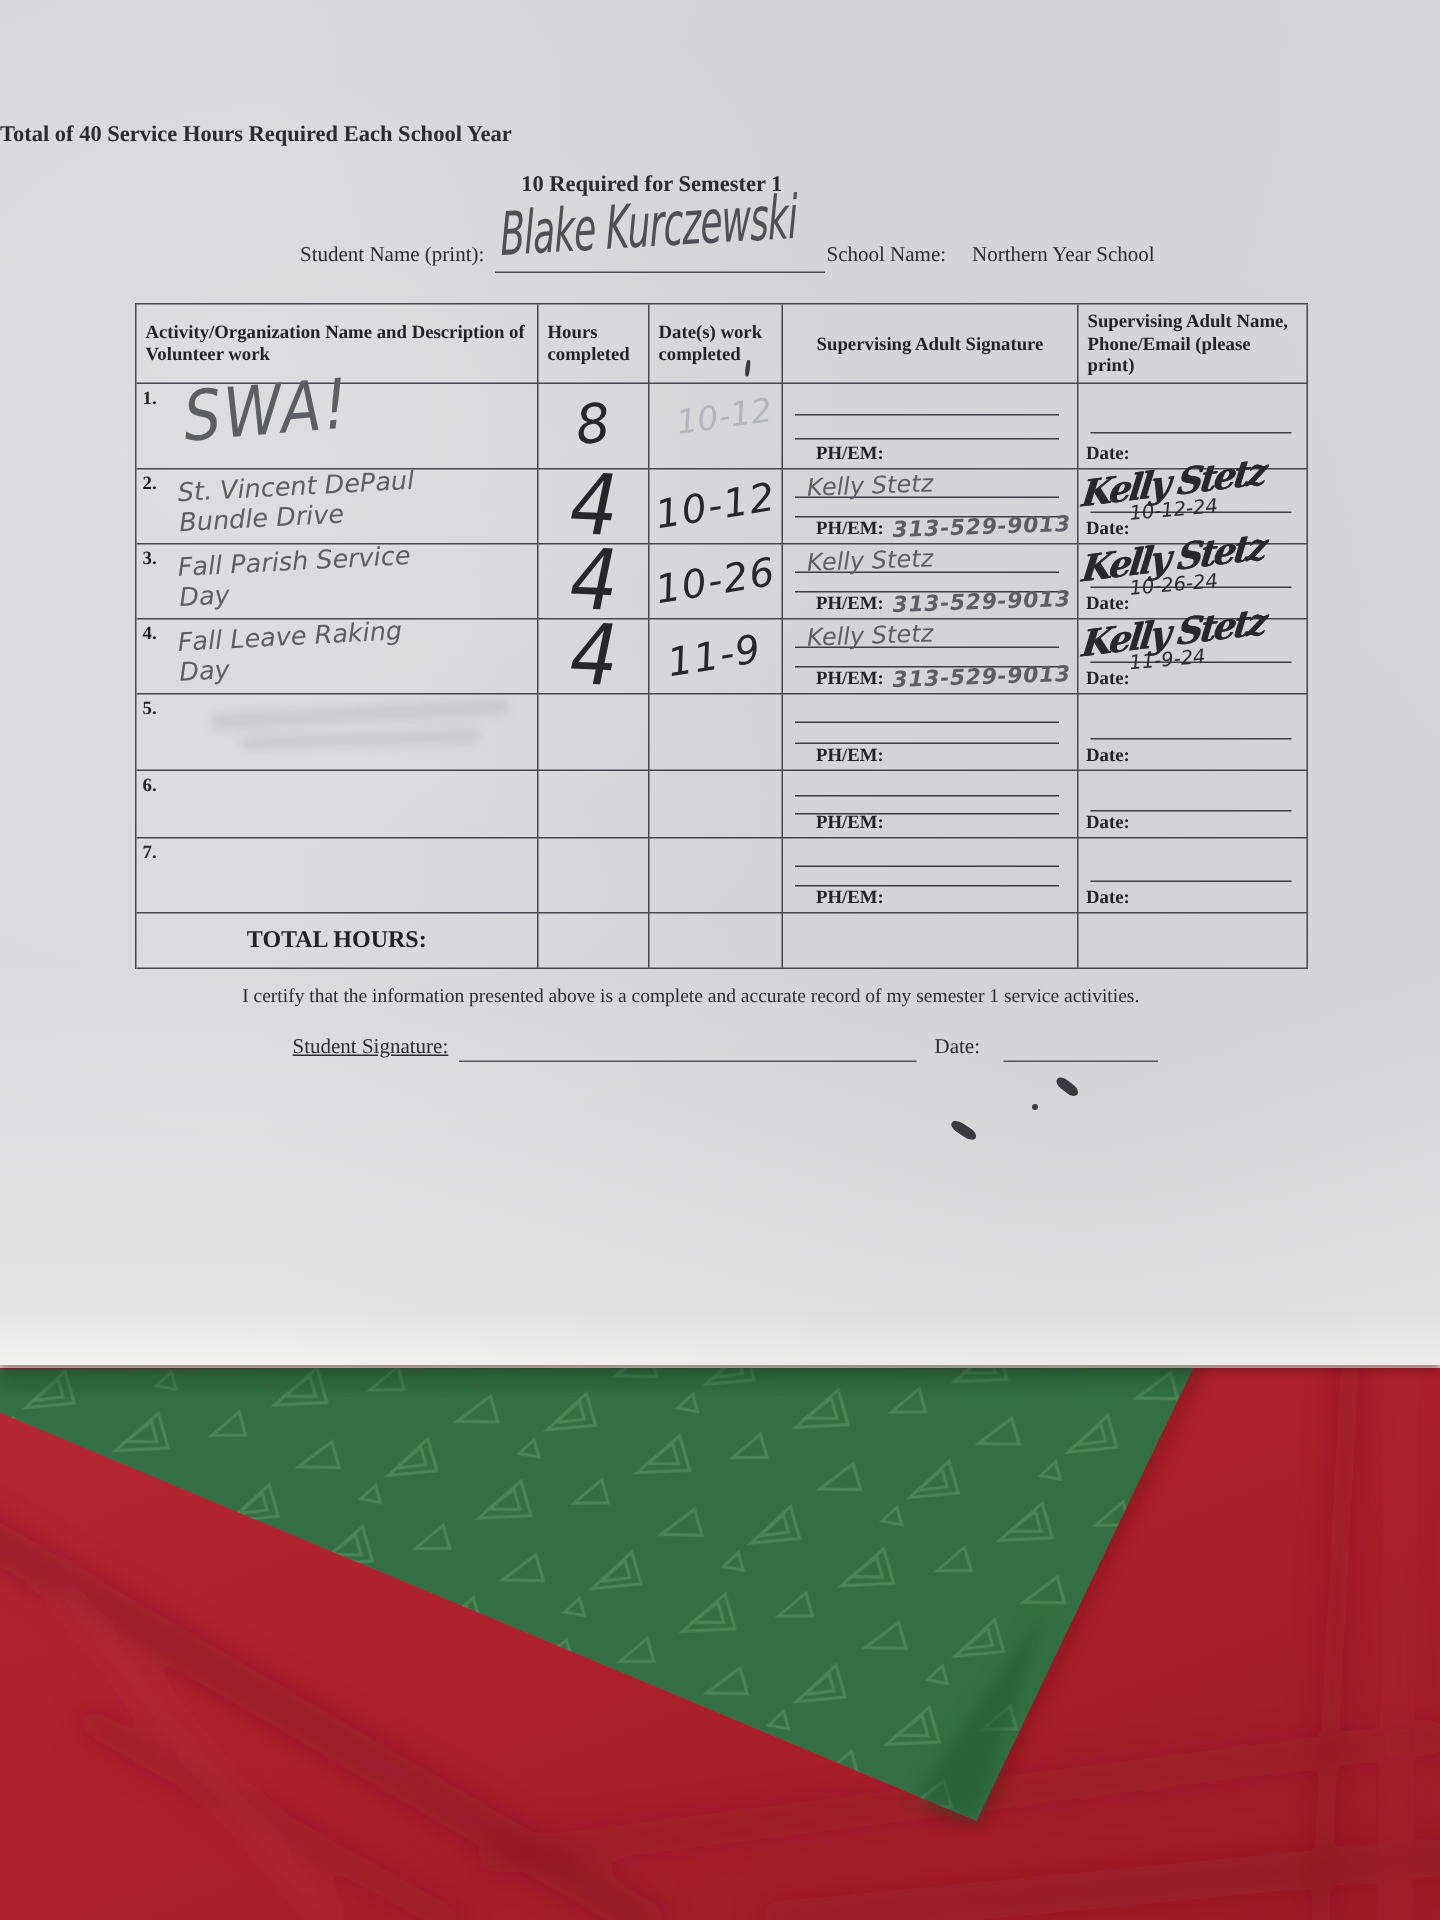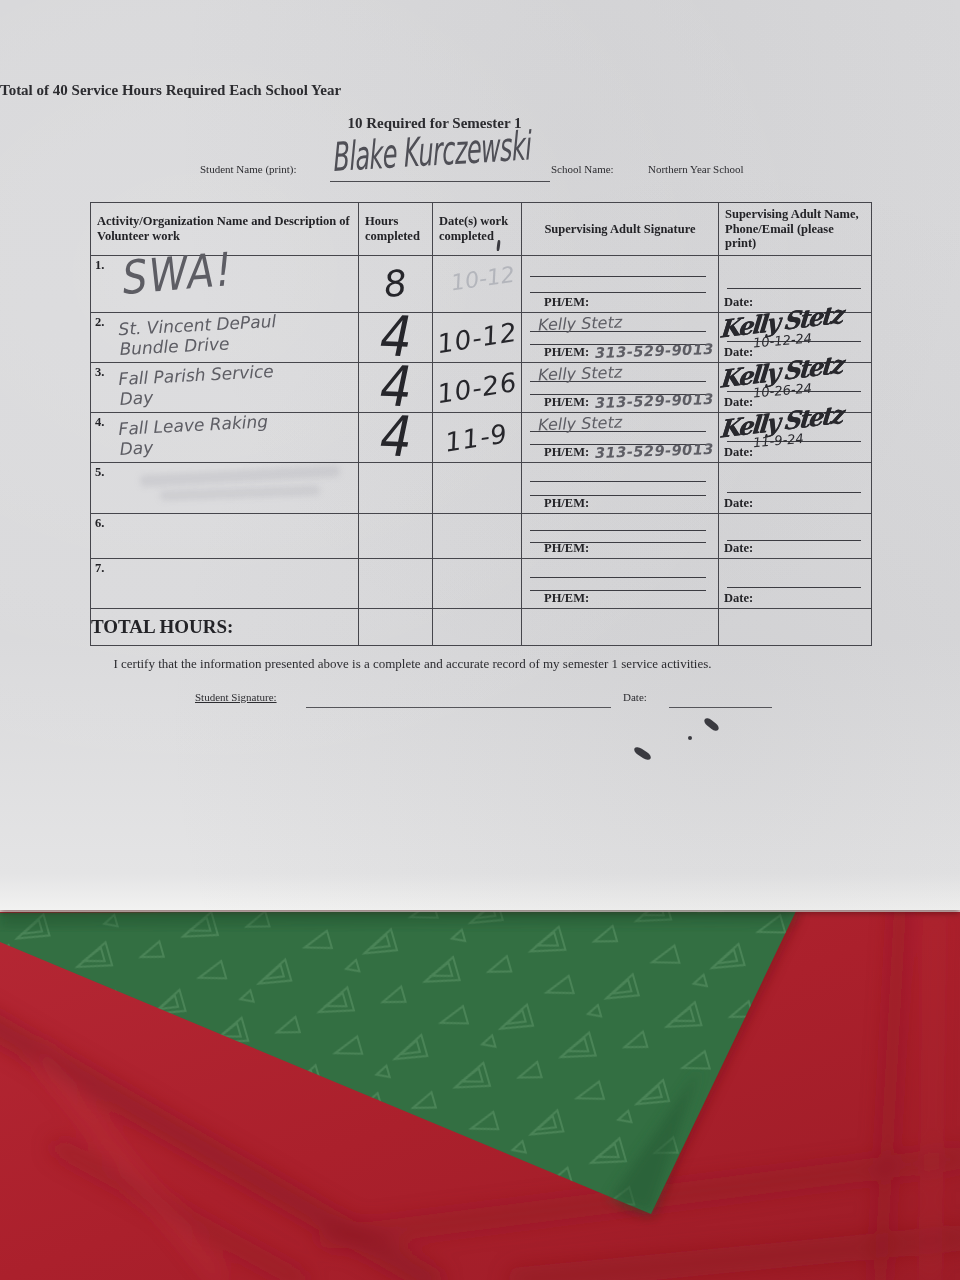--- a/index.html
+++ b/index.html
@@ -9,21 +9,21 @@
   .paper{position:absolute;left:0;top:0;width:960px;height:910px;
          background:linear-gradient(180deg,#d7d7d9 0%,#d9d9db 70%,#e4e4e5 96%,#f2f2f1 100%);
          box-shadow:0 3px 6px rgba(40,10,10,.45);}
   .paper::before{content:"";position:absolute;inset:0;
          background:radial-gradient(ellipse at 20% 30%, rgba(255,255,255,.14), transparent 60%),
                     radial-gradient(ellipse at 75% 80%, rgba(120,120,125,.08), transparent 55%),
                     radial-gradient(ellipse at 60% 15%, rgba(120,120,125,.06), transparent 50%);}
   .ptxt{position:absolute;color:#2c2c30;}
   .title{top:82px;left:0;width:960px;font-weight:bold;font-size:15px;}
   .subtitle{top:115px;left:0;width:869px;text-align:center;font-weight:bold;font-size:15px;}
-  .lbl{font-size:11px;}
+  .lbl{font-size:14px;}
   .sn-label{top:163px;left:200px;}
   .sn-line{position:absolute;top:181px;left:330px;width:220px;border-bottom:1.4px solid #4b4b50;}
   .school{top:163px;left:551px;}
   .school-val{top:163px;left:648px;}
   
   .hand{font-family:"DejaVu Sans",sans-serif;font-style:italic;color:#5d5d64;}
   .ink{color:#26262b;}
   .student-hand{position:absolute;top:134px;left:333px;font-size:40px;letter-spacing:-1px;
         transform:scaleX(.60) rotate(-2deg);transform-origin:left top;white-space:nowrap;color:#4f4f56;}
   
@@ -50,26 +50,26 @@
   .supname{position:absolute;top:1px;left:16px;font-size:16px;white-space:nowrap;transform:rotate(-2deg);}
   .phem{position:absolute;left:5px;bottom:2px;font-size:12.5px;font-weight:bold;color:#232327;white-space:nowrap;margin-left:17px;}
   .phone{font-size:14.5px;margin-left:6px;display:inline-block;transform:rotate(-2deg);letter-spacing:.5px;}
   .sline{position:absolute;left:8px;right:10px;top:58%;border-bottom:1.3px solid #3c3c42;}
   .datelbl{position:absolute;left:5px;bottom:2px;font-size:12.5px;font-weight:bold;color:#232327;}
   .sig{position:absolute;top:-6px;left:2px;font-family:"DejaVu Serif",serif;font-style:italic;font-weight:bold;
        font-size:24px;letter-spacing:-2px;white-space:nowrap;color:#28282d;
        transform:rotate(-7deg) skewX(-14deg);text-shadow:.4px 0 0 #28282d;}
   .sigdate{position:absolute;top:20px;left:34px;font-size:13px;color:#2b2b30;transform:rotate(-5deg);}
   .totallbl{position:absolute;left:0;right:0;top:50%;transform:translateY(-50%);
-       text-align:left;font-weight:bold;font-size:19px;color:#232327;}
+       text-align:center;font-weight:bold;font-size:16px;color:#232327;}
   
   .inkmark{position:absolute;background:#3a3a40;border-radius:40%/60%;}
   .smudge{position:absolute;background:rgba(95,100,115,.12);filter:blur(3px);border-radius:4px;}
   
-  .certify{top:656px;left:0;width:825px;text-align:center;font-size:13px;color:#2c2c30;}
+  .certify{top:656px;left:0;width:825px;text-align:center;font-size:13px;color:#2c2c30;padding-left:48px;}
   .ss-label{top:691px;left:195px;text-decoration:underline;}
   .ss-line{position:absolute;top:707px;left:306px;width:305px;border-bottom:1.3px solid #55555a;}
   .fd-label{top:691px;left:623px;}
   .fd-line{position:absolute;top:707px;left:669px;width:103px;border-bottom:1.3px solid #55555a;}
   
   .bottom-svg{position:absolute;left:0;top:908px;width:960px;height:372px;}
 </style>
 </head>
 <body>
 

